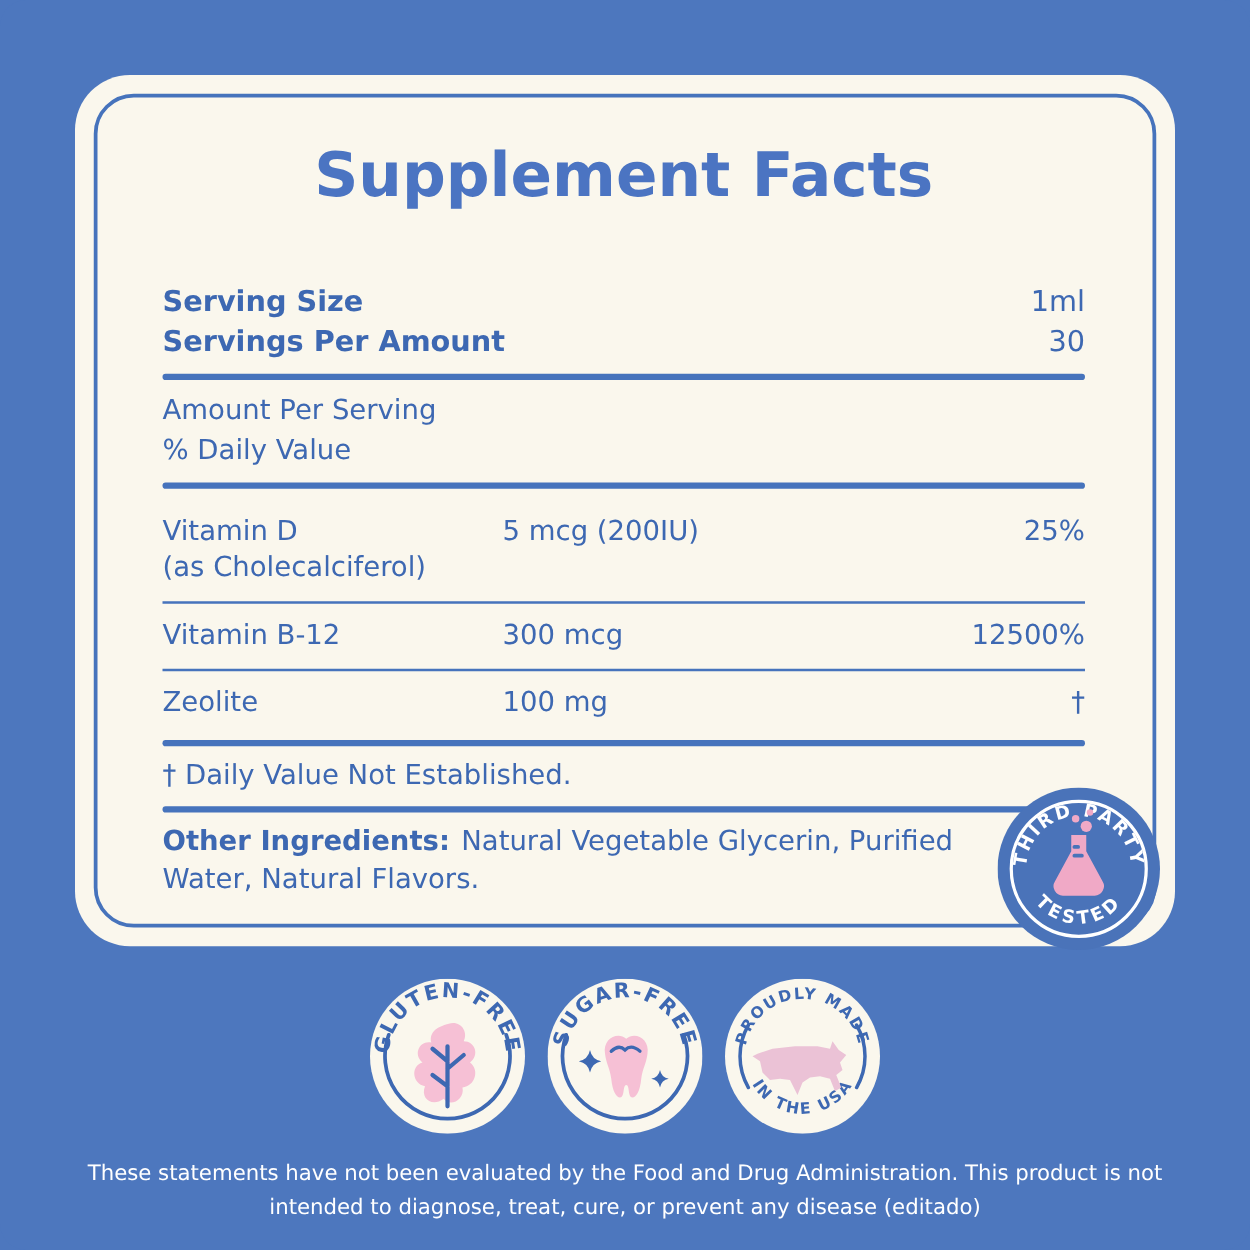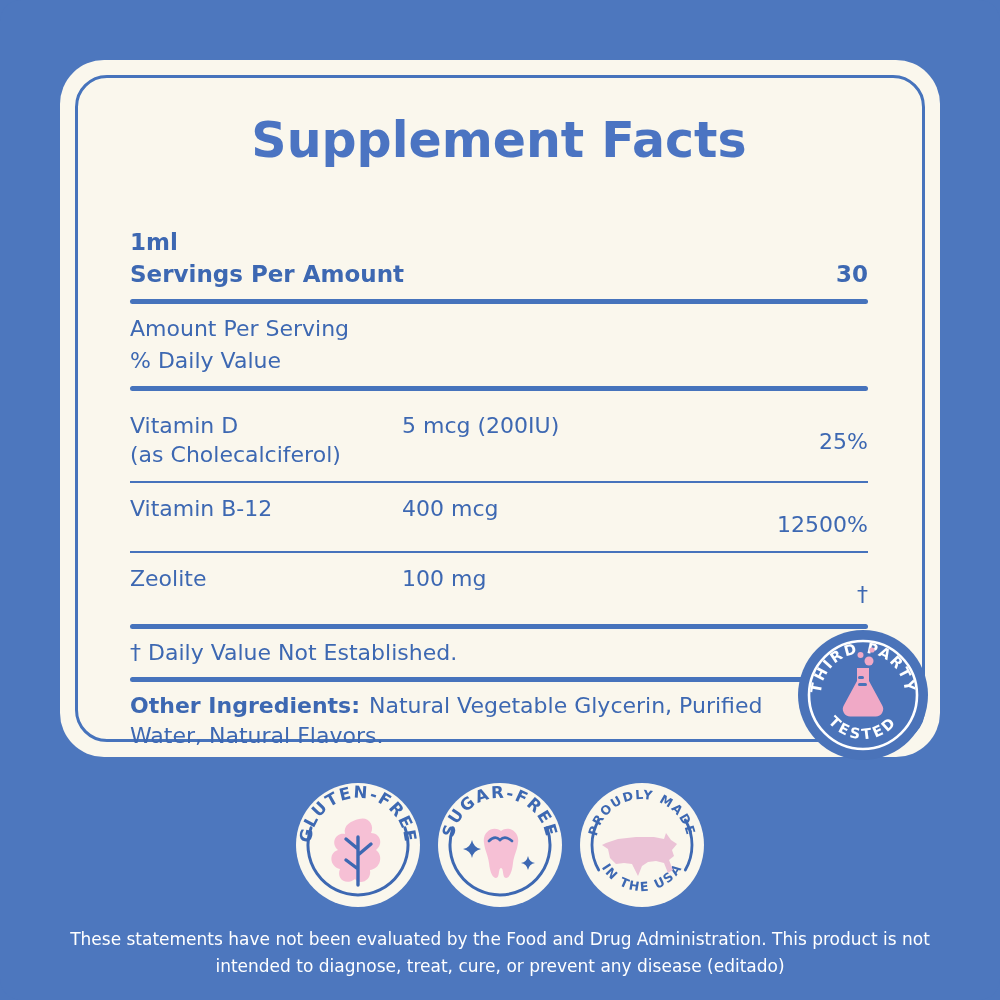--- a/index.html
+++ b/index.html
@@ -24,33 +24,33 @@
   .title {
     margin-top:50px; text-align:center;
     font-size:49px; line-height:62px; font-weight:bold;
     color:#4b74c2; letter-spacing:0px; white-space:nowrap;
   }
   .servings { margin-top:54px; }
   .serving-row {
     display:flex; justify-content:space-between;
     font-size:23px; line-height:32px; font-weight:bold;
   }
-  .serving-row .value { font-weight:bold; }
+  .serving-row .value { font-weight:normal; }
   .rule-thick { height:5px; background:#4673bc; border-radius:3px; margin:9px 0; }
   .rule-thin  { height:2px; background:#4673bc; }
   .cols-row {
     display:flex; justify-content:space-between;
     font-size:22px; line-height:32px;flex-direction:column;
   }
   .nutrient {
     display:grid; grid-template-columns:272px 1fr auto;
     padding:11px 0 12px; font-size:22px; line-height:29px;
   }
   .nutrient.single { padding-bottom:6px; }
-  .nutrient .dv { text-align:right;margin-top:16px; }
+  .nutrient .dv { text-align:right; }
   .footnote { font-size:22px; line-height:30px; margin:8px 0 7px; }
   .other {
     margin-top:8px; font-size:22px; line-height:30px; padding-right:66px;
   }
   .other .oi-label { font-weight:bold; margin-right:9px; }
   
   .tp-badge { position:absolute; top:570px; right:12px; width:130px; height:130px; }
   
   .badge-row {
     position:absolute; left:0; right:0; top:783px;
@@ -71,20 +71,21 @@
 <div class="page">
 
   <div class="card">
     <div class="inner-border"></div>
 
     <div class="content">
       <div class="title">Supplement Facts</div>
 
       <div class="servings">
         <div class="serving-row">
+          <span>Serving Size</span>
           <span class="value">1ml</span>
         </div>
         <div class="serving-row">
           <span>Servings Per Amount</span>
           <span class="value">30</span>
         </div>
       </div>
 
       <div class="rule-thick"></div>
 
@@ -103,21 +104,21 @@
         <div>5 mcg (200IU)</div>
         <div class="dv">25%</div>
       </div>
 
       <div class="rule-thin"></div>
 
       <div class="nutrient">
         <div>
           <div>Vitamin B-12</div>
         </div>
-        <div>400 mcg</div>
+        <div>300 mcg</div>
         <div class="dv">12500%</div>
       </div>
 
       <div class="rule-thin"></div>
 
       <div class="nutrient single">
         <div>Zeolite</div>
         <div>100 mg</div>
         <div class="dv">†</div>
       </div>

